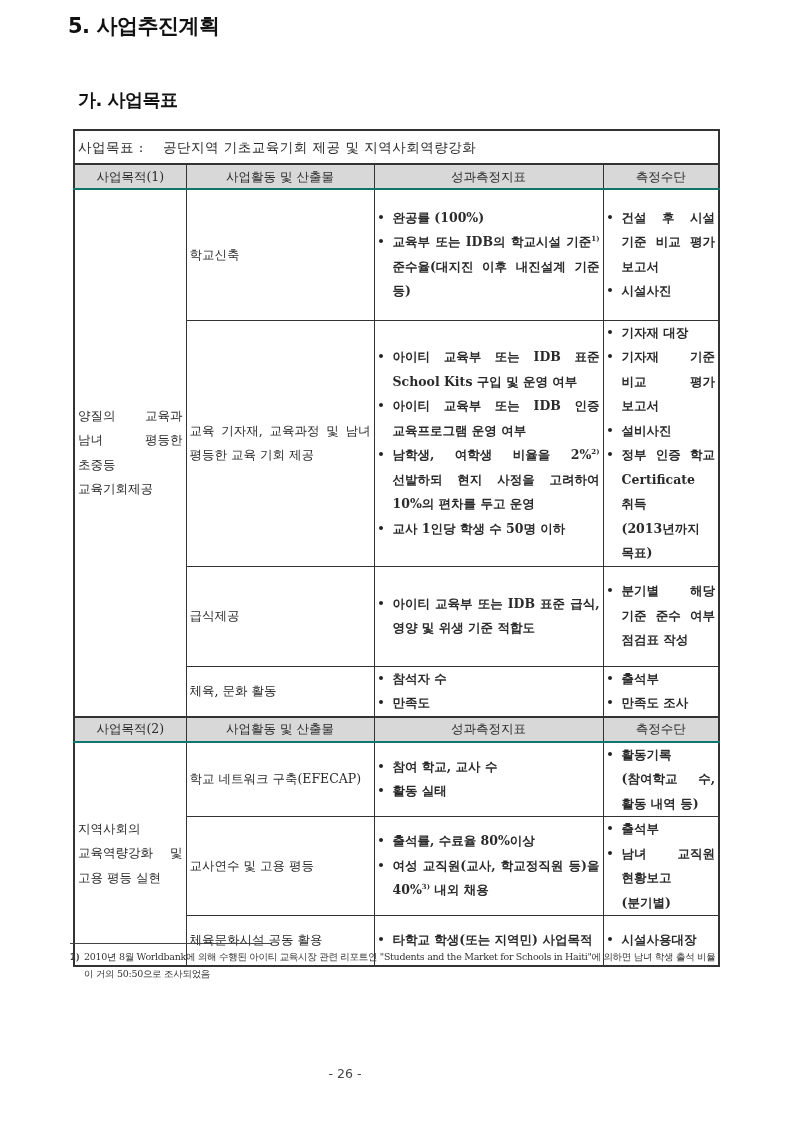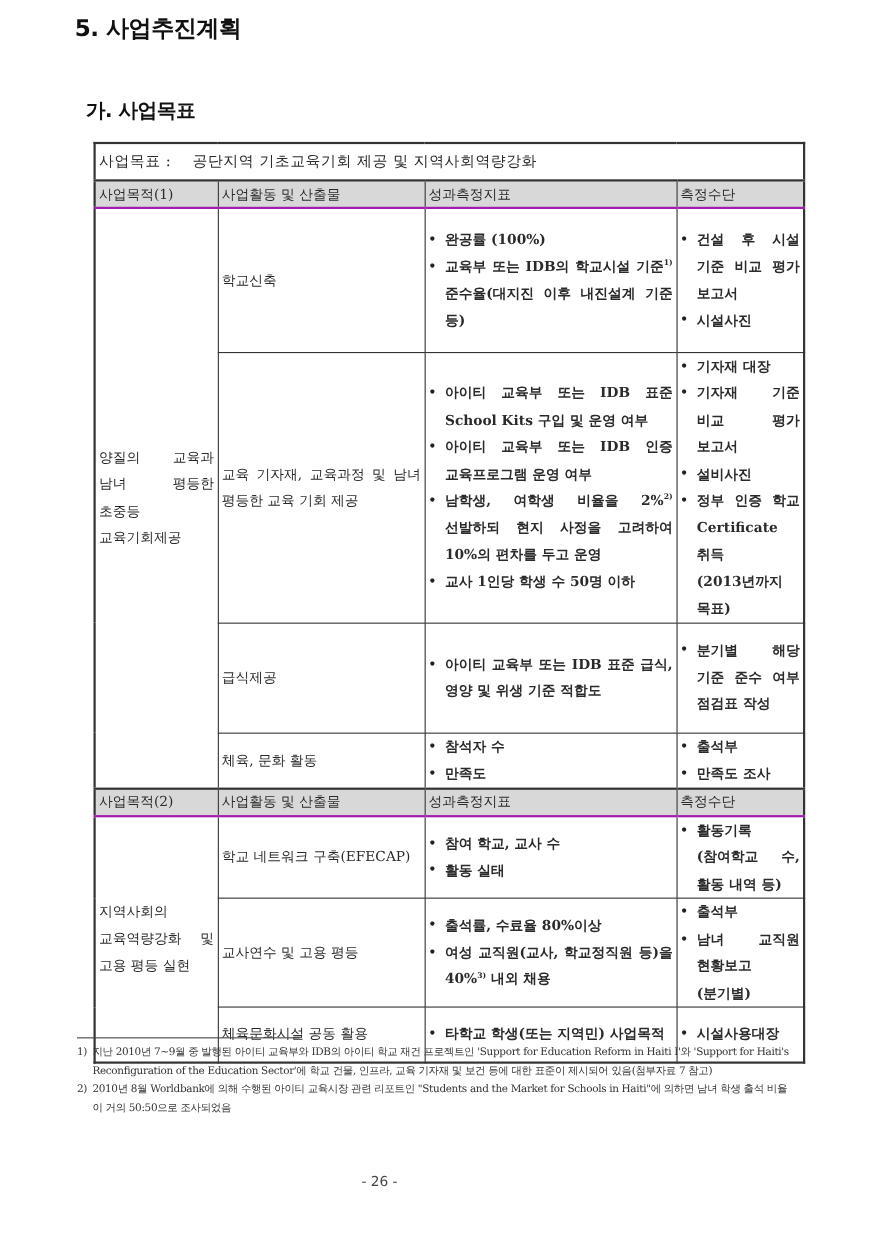--- a/index.html
+++ b/index.html
@@ -14,38 +14,38 @@
     font-weight: bold; font-size: 21px; color: #111;
     letter-spacing: -0.5px;
   }
   .h2 {
     position: absolute; left: 78px; top: 88px;
     font-family: "DejaVu Sans", "Liberation Sans", sans-serif;
     font-weight: bold; font-size: 18px; color: #111;
     letter-spacing: -0.5px;
   }
   table.plan {
-    position: absolute; left: 85px; top: 129px;
+    position: absolute; left: 73px; top: 129px;
     width: 645px;
     border-collapse: collapse;
     table-layout: fixed;
     font-size: 12.5px;
     line-height: 24.5px;
     border: 2px solid #333;
   }
   table.plan td {
     border: 1px solid #333;
     vertical-align: middle;
     padding: 0 3px;
     word-break: keep-all;
   }
   td.goal-row { height: 32px; padding-left: 16px; font-size: 13.5px; letter-spacing: 0.5px; }
   tr.hdr td {
-    background: #d8d8d8; height: 23px; line-height: 22px;
-    font-size: 12.5px; border-top: 2px solid #333; border-bottom: 2px solid #a21caf;
+    background: #d8d8d8; text-align: center; height: 23px; line-height: 22px;
+    font-size: 12.5px; border-top: 2px solid #333; border-bottom: 2px solid #0f766e;
   }
   td.obj { font-size: 12.5px; text-align: justify; text-align-last: left; margin-top: 48px; }
   td.act { text-align: justify; text-align-last: left; }
   ul.b { list-style: none; margin: 0; padding: 0; }
   ul.b li { position: relative; padding-left: 15px; text-align: justify; text-align-last: left; font-weight: bold; }
   ul.b li::before {
     content: "•"; position: absolute; left: 0; top: 0; font-size: 11px; color: #222;
   }
   sup { font-size: 7px; line-height: 0; vertical-align: 5px; }
   .fn-rule {
@@ -204,21 +204,20 @@
       </ul>
     </td>
   </tr>
 </tbody>
   </table>
 
 <div class="fn-rule"></div>
 <div class="footnotes">
   <div class="fn">
     <span class="num">1)</span>
-    <span>지난 2010년 7~9월 중 발행된 아이티 교육부와 IDB의 아이티 학교 재건 프로젝트인 'Support for Education Reform in Haiti I'와 'Support for Haiti's Reconfiguration of the Education Sector'에 학교 건물, 인프라, 교육 기자재 및 보건 등에 대한 표준이 제시되어 있음(첨부자료 7 참고)</span>
   </div>
   <div class="fn">
     <span class="num">2)</span>
     <span>2010년 8월 Worldbank에 의해 수행된 아이티 교육시장 관련 리포트인 "Students and the Market for Schools in Haiti"에 의하면 남녀 학생 출석 비율이 거의 50:50으로 조사되었음</span>
   </div>
 </div>
 
 <div class="page-num">- 26 -</div>
 
 </body></html>

